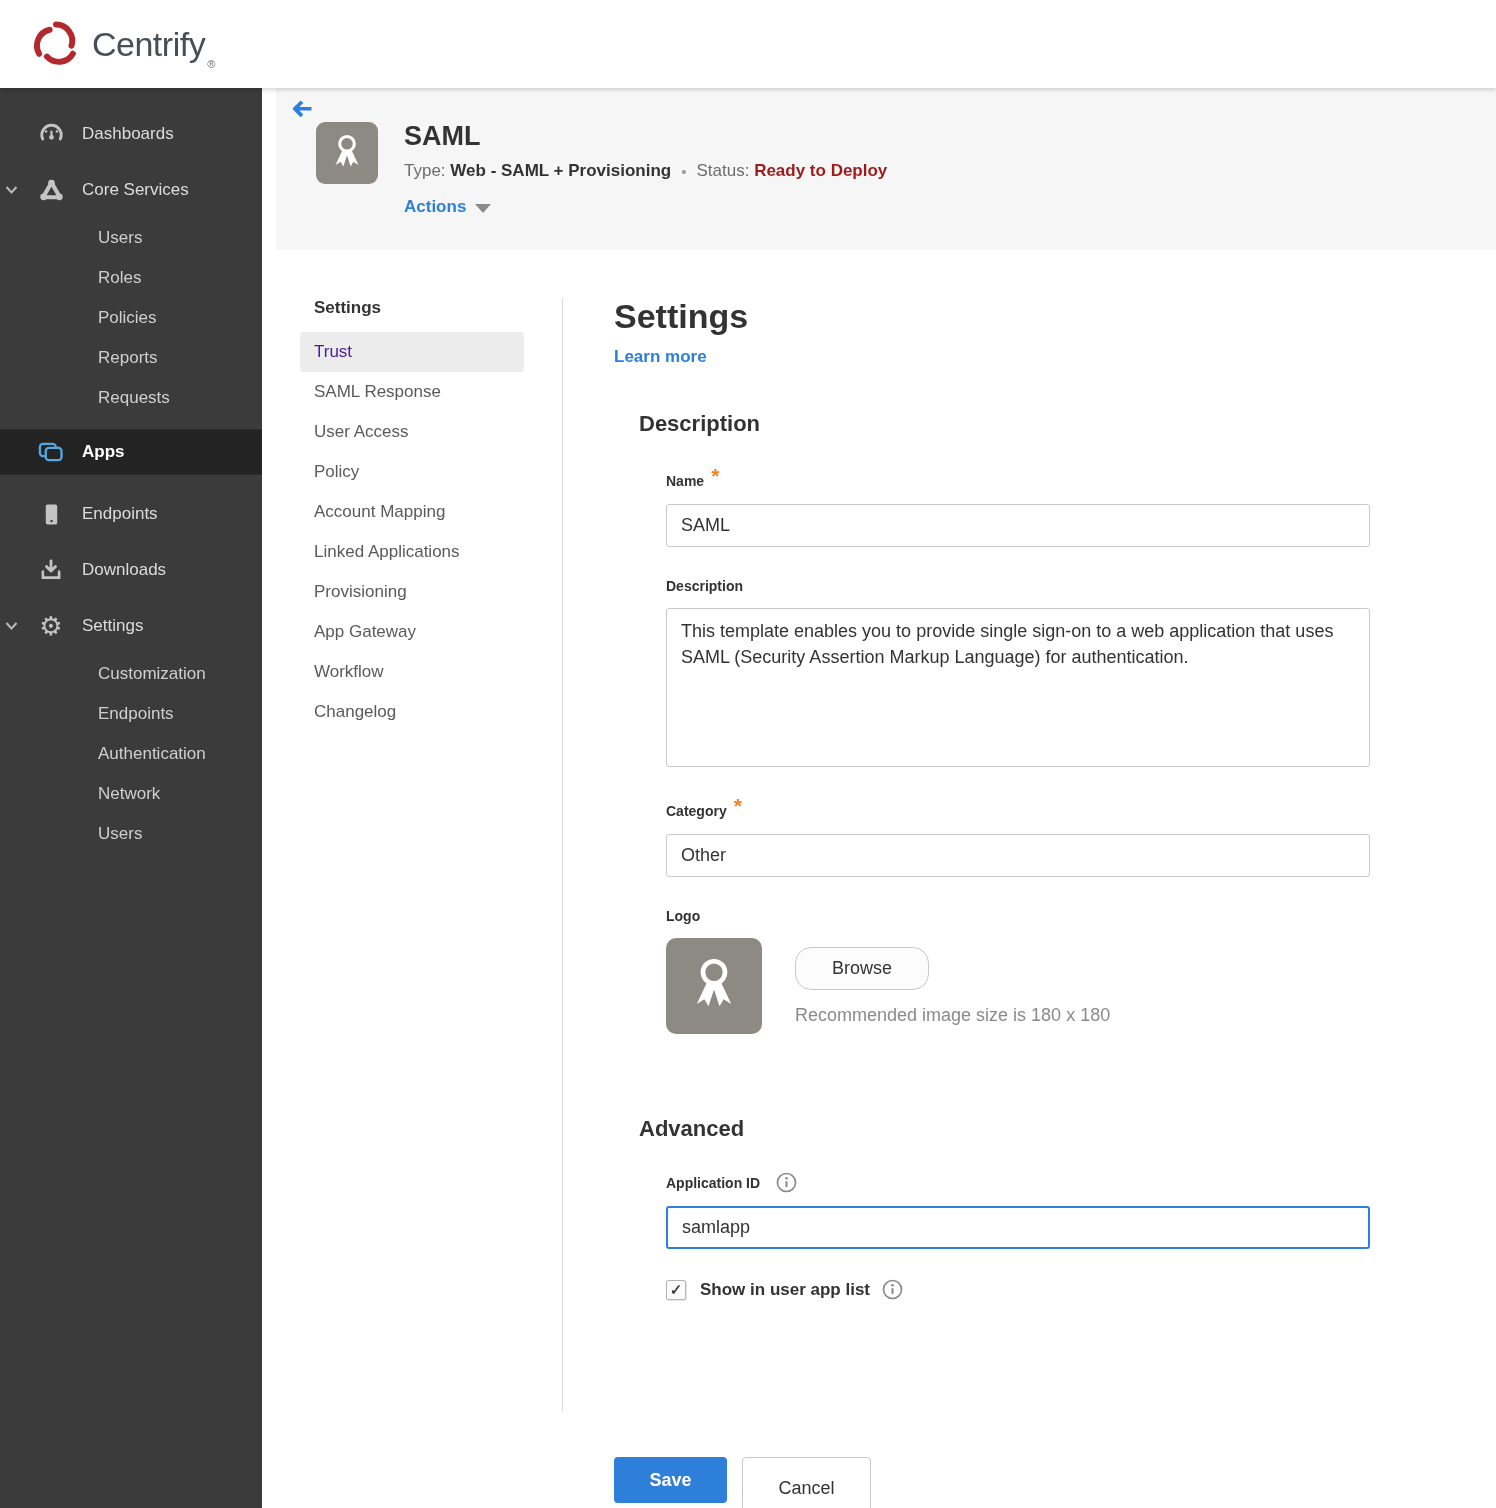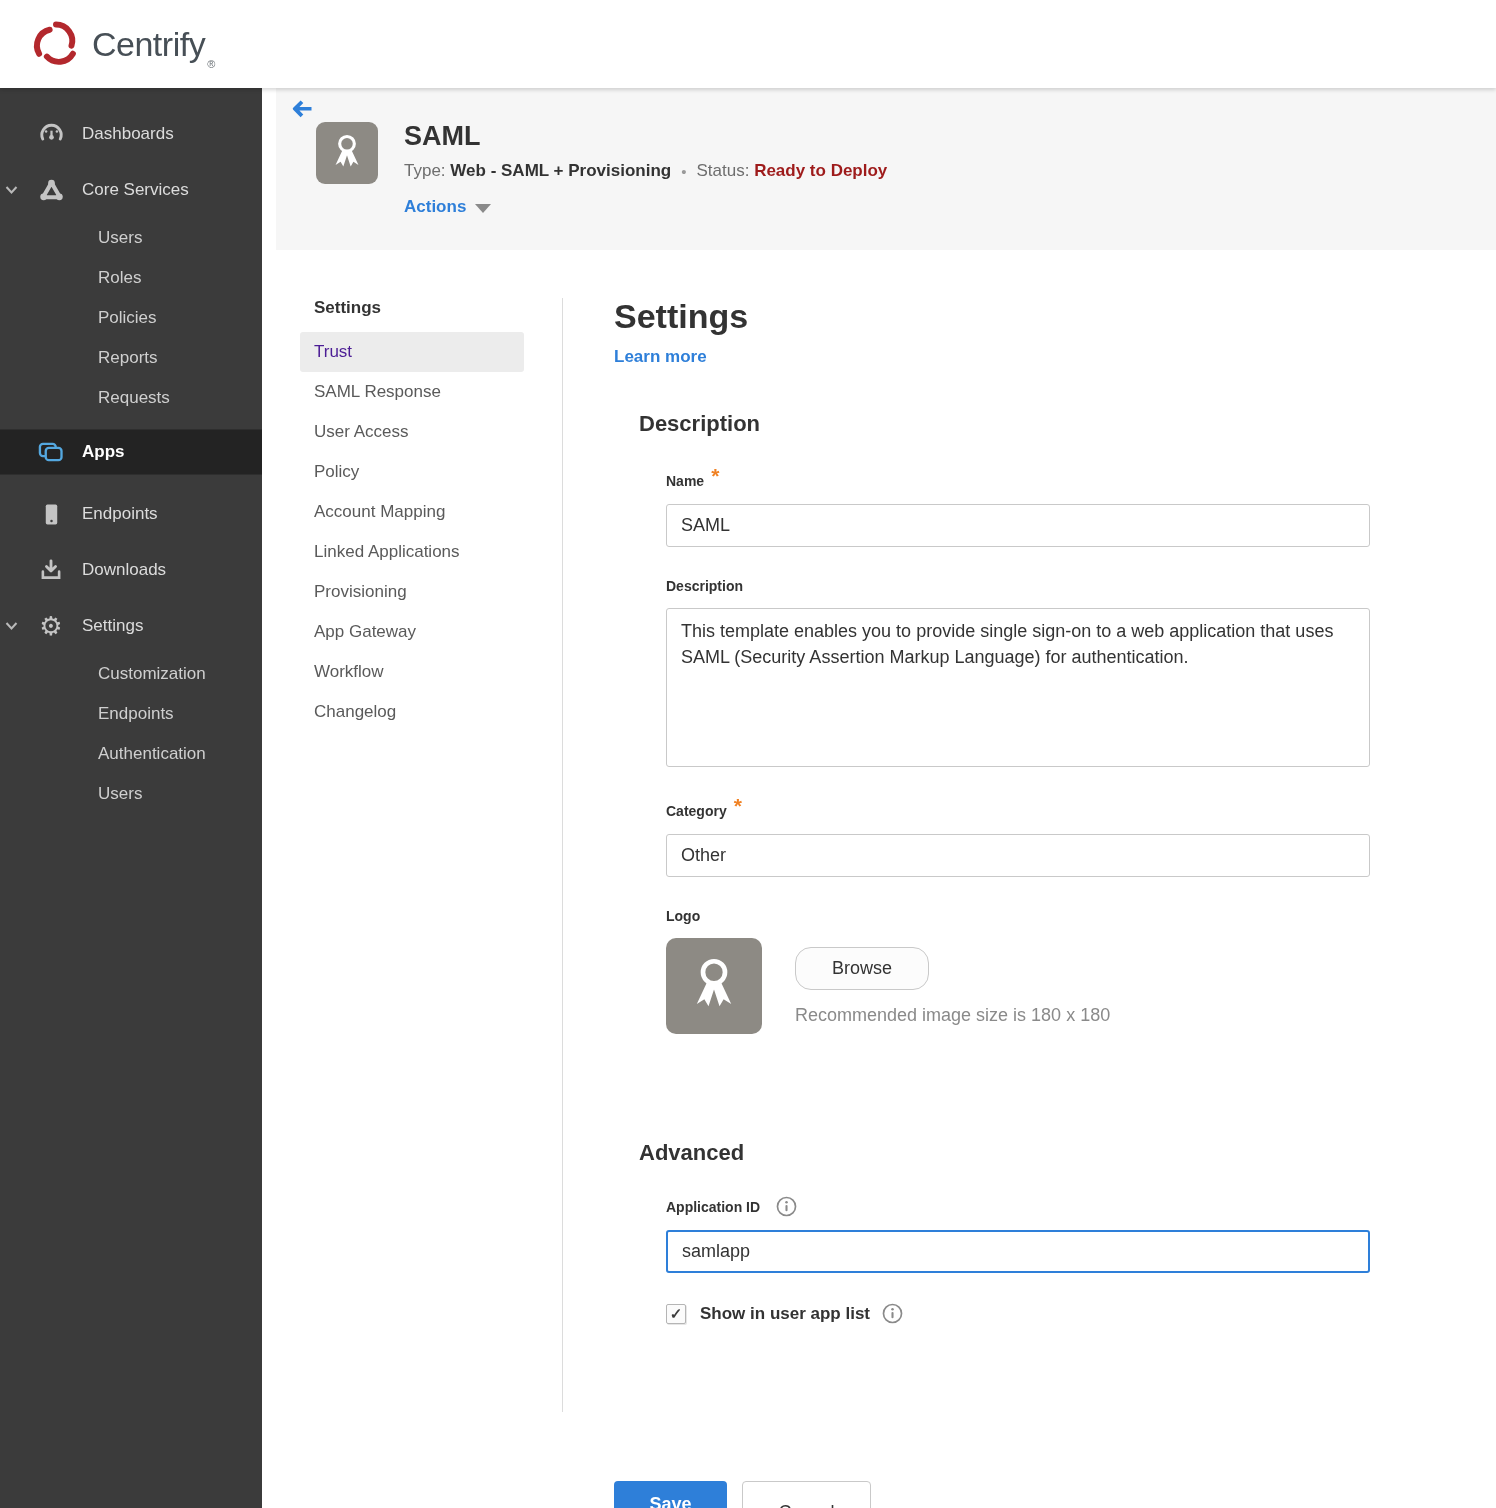--- a/index.html
+++ b/index.html
@@ -50,21 +50,21 @@
   .subnav-item { height:40px; line-height:40px; padding-left:14px; width:224px; font-size:17px;
                  color:#5a5a5a; border-radius:3px; cursor:pointer; }
   .subnav-item.active { background:#ececec; color:#4c1d95; }
 
   
   .form-col { margin-left:51px; width:756px; }
   .page-h1 { font-size:34px; color:#333; font-weight:bold; line-height:1.1; }
   .learn-more { display:inline-block; margin-top:12px; font-size:17px; font-weight:bold; color:#2e7fd9;
                 text-decoration:none; cursor:pointer; }
   .section-title { font-size:22px; font-weight:bold; color:#333; margin:44px 0 0 25px; }
-  .section-title.advanced { margin-top:106px; }
+  .section-title.advanced { margin-top:82px; }
   .fields { margin-left:52px; }
   .field { margin-top:30px; }
   .field-label { font-size:14px; font-weight:bold; color:#333; }
   .req { color:#f08224; font-size:21px; font-weight:bold; margin-left:7px; position:relative; top:-3px; }
   .text-input { margin-top:13px; width:100%; height:43px; border:1px solid #c9c9c9; border-radius:3px;
                 font-size:18px; color:#333; padding:0 14px; background:#fff; font-family:inherit; display:block; }
   textarea.text-input { height:159px; padding-top:10px; resize:none; line-height:1.42; }
   .text-input.focused { border:2px solid #2e7fd9; outline:none; }
 
   .logo-row { display:flex; margin-top:13px; }
@@ -185,20 +185,21 @@
           </svg>
       </span>
       <span class="icn">
           <span class="gear-glyph">⚙</span>
         </span>
       <span>Settings</span>
     </div>
     <div class="side-sub">Customization</div>
     <div class="side-sub">Endpoints</div>
     <div class="side-sub">Authentication</div>
+    <div class="side-sub">Network</div>
     <div class="side-sub">Users</div>
   </aside>
 
   <main class="main">
 
     <div class="page-header">
       <span class="back-btn">
         <svg width="24" height="24" viewBox="0 0 24 24">
           <path d="M21.5 10 H9.4 l3.9 -3.9 L10.6 3.4 3.2 10.8 a1.4 1.4 0 0 0 0 2 l7.4 7.4 2.7 -2.7 L9.4 13.6 H21.5 Z" fill="#2e7fd9"></path>
         </svg>

